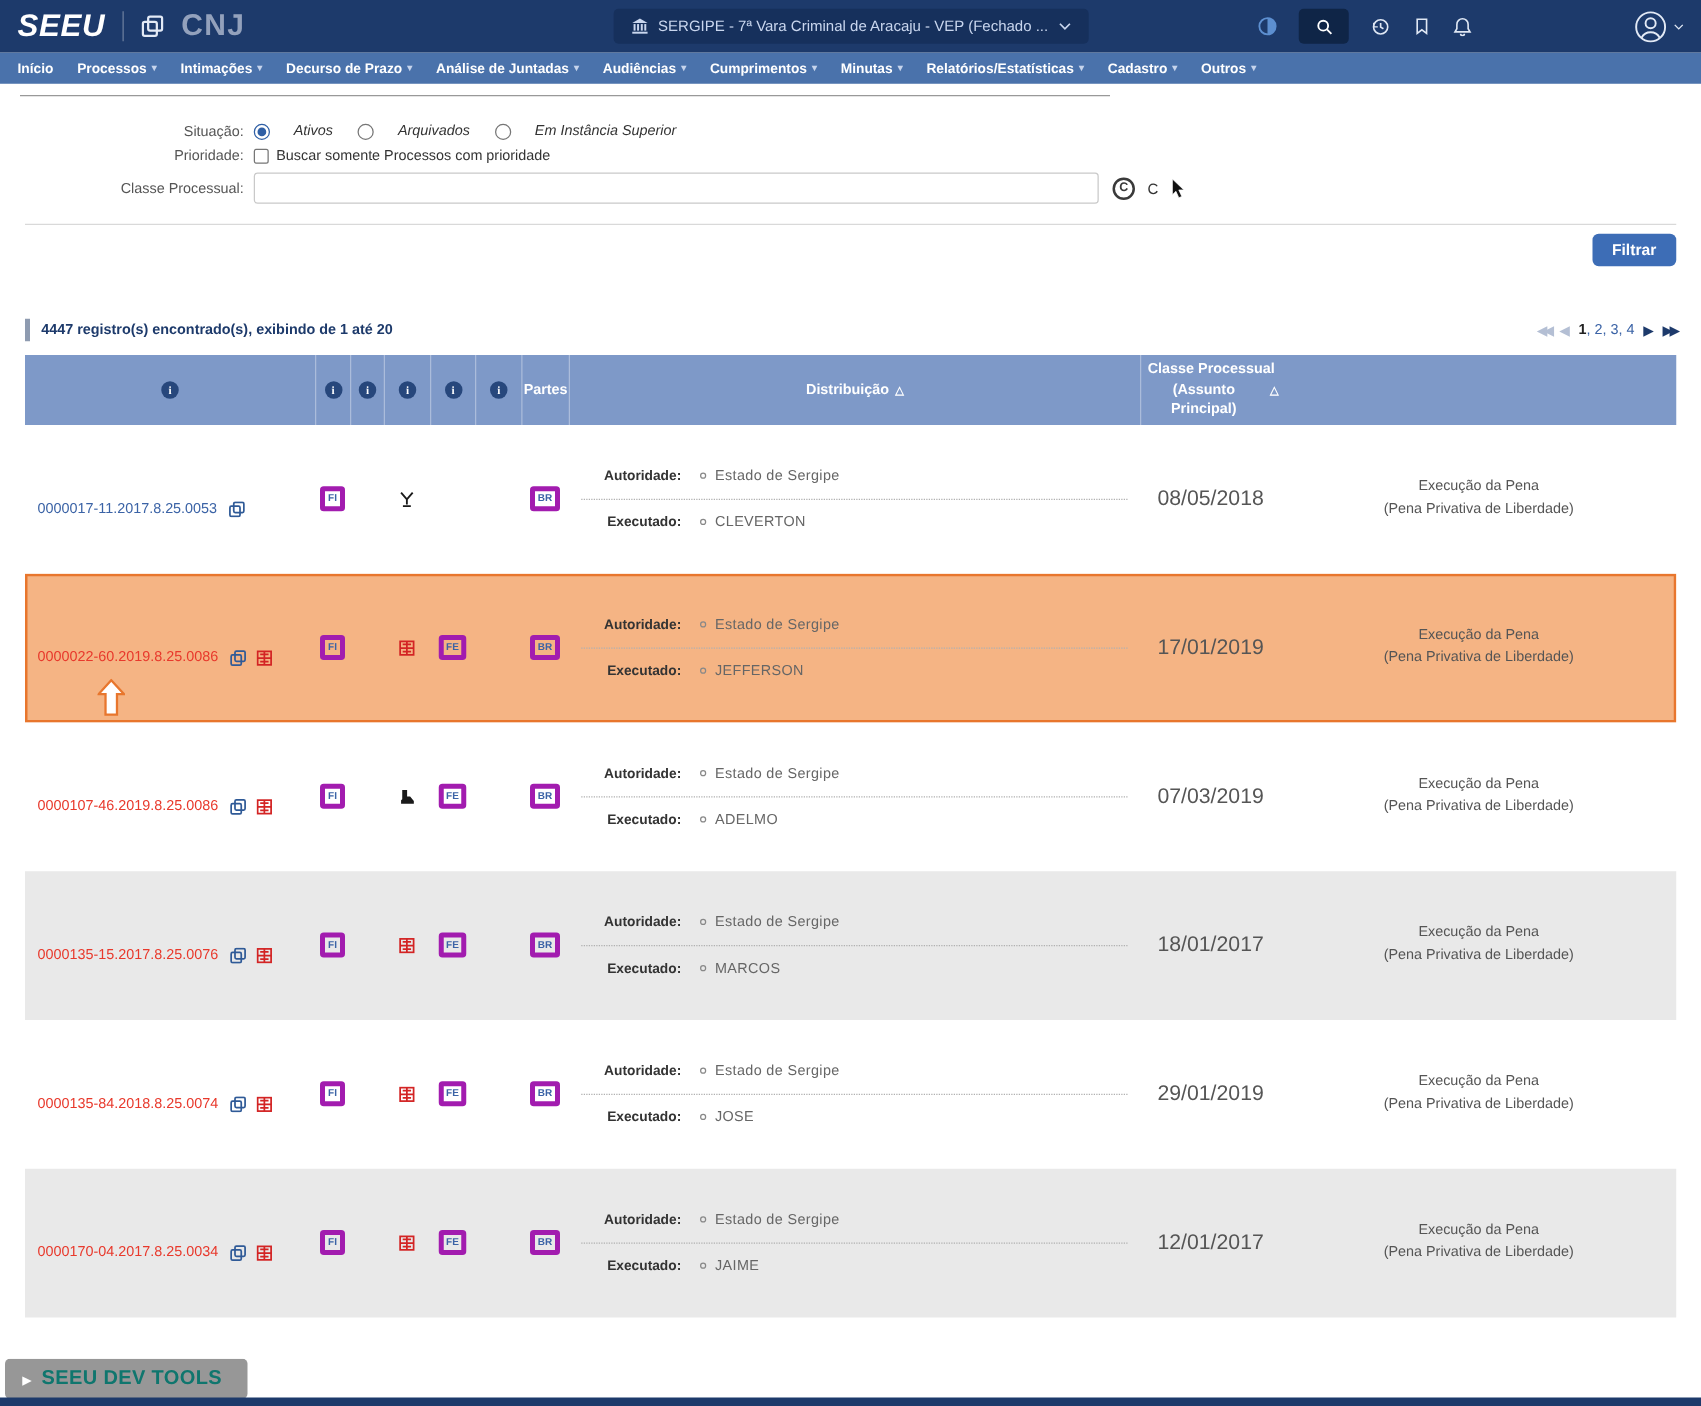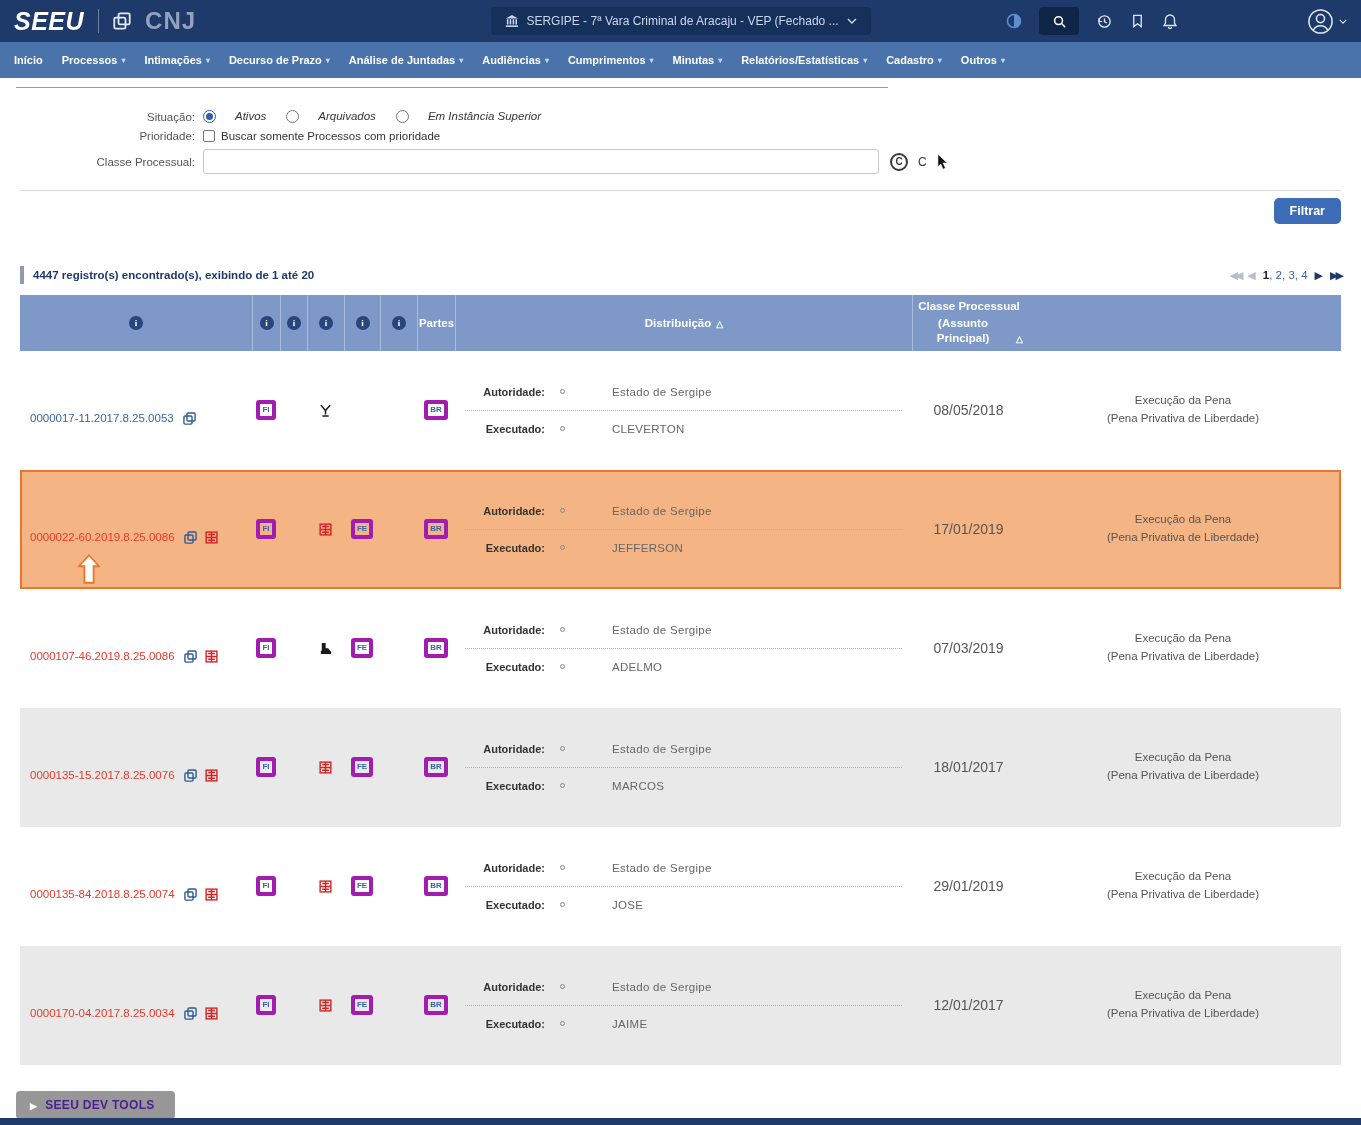--- a/index.html
+++ b/index.html
@@ -12,21 +12,21 @@
   .seeu-logo { color:#fff; font-size:25px; font-weight:900; font-style:italic; letter-spacing:.5px; }
   .tb-sep { width:1px; height:24px; background:rgba(255,255,255,.35); }
   .tb-icon { display:flex; align-items:center; color:#e3eaf6; }
   .cnj-logo { color:#93a1bc; font-size:24px; font-weight:800; letter-spacing:1px; }
   .court-selector { position:absolute; left:50%; transform:translateX(-50%); height:28px; background:#16305c; border-radius:4px; display:flex; align-items:center; gap:8px; padding:0 14px; color:#c9d6ee; font-size:12px; cursor:pointer; }
   .tb-right { margin-left:auto; display:flex; align-items:center; gap:17px; }
   .search-box { width:40px; height:28px; background:#0f2547; border-radius:4px; display:flex; align-items:center; justify-content:center; }
   .avatar-wrap { display:flex; align-items:center; gap:5px; }
 
   
-  .menubar { height:36px; background:#4a72ab; display:flex; align-items:center; gap:19px; padding:0 14px; }
+  .menubar { height:25px; background:#4a72ab; display:flex; align-items:center; gap:19px; padding:0 14px; }
   .menu-item { color:#fff; font-size:11px; font-weight:700; display:flex; align-items:center; gap:4px; cursor:pointer; white-space:nowrap; }
   .mi-chev { color:#c6d4ec; font-size:8px; }
 
   
   main { padding:0 20px; }
   .page-title { color:#1d3a6b; font-size:16px; font-weight:700; margin:46px 0 0 8px; }
   .title-rule { width:872px; border-bottom:1px solid #999; margin-top:9px; margin-left:-4px; }
 
   .filters { margin-top:22px; font-size:11.5px; }
   .frow { display:flex; align-items:center; margin-bottom:7px; }
@@ -66,21 +66,21 @@
   .pg-page.current { color:#222; font-weight:700; }
   .pg-comma { color:#3b63a6; }
 
   
   .table { margin-top:11px; }
   .grid-cols { display:grid; grid-template-columns:232px 28px 27px 37px 36px 37px 38px 457px 113px 1fr; }
   .thead { background:#7e99c8; color:#fff; font-weight:700; font-size:11.5px; min-height:46px; align-items:stretch; }
   .hcell { display:flex; align-items:center; justify-content:center; gap:5px; border-left:1px solid rgba(255,255,255,.35); text-align:center; padding:4px 2px; }
   .hcell:first-child { border-left:none; }
   .hcell.col-classe { flex-direction:column; gap:1px; line-height:1.35; }
-  .hcell.col-classe .c2 { display:flex; align-items:flex-end; gap:5px; }
+  .hcell.col-classe .c2 { display:flex; align-items:flex-start; gap:5px; }
   .sort-icon::after { content:"△"; font-size:9px; color:#fff; }
   .info-icon { width:14px; height:14px; border-radius:50%; background:#27477c; display:flex; align-items:center; justify-content:center; cursor:pointer; }
   .info-icon::before { content:"i"; color:#fff; font-size:9px; font-weight:700; font-family:"Liberation Serif",serif; }
 
   .trow { min-height:119px; background:#fff; position:relative; align-items:stretch; }
   .trow.zebra { background:#e9e9e9; }
   .trow.highlight { background:#f5b484; box-shadow:inset 0 0 0 2px #e8762d; }
   .cell { display:flex; align-items:center; }
   .exec-cell { padding-left:10px; gap:9px; position:relative; }
   .pnum { font-size:11.5px; text-decoration:none; cursor:pointer; white-space:nowrap; }
@@ -93,31 +93,31 @@
   .info-cells { display:grid; grid-template-columns:28px 27px 37px 36px 37px 38px; grid-column:2 / span 6; align-items:stretch; }
   .grid-cols > .exec-cell { grid-column:1;margin-top:16px; }
   .grid-cols > .partes-cell { grid-column:8; }
   .grid-cols > .dist-cell { grid-column:9; }
   .grid-cols > .classe-cell { grid-column:10; }
 
   .partes-cell { flex-direction:column; justify-content:center; align-items:stretch; padding:10px 6px; }
   .partes-line { display:flex; align-items:center; }
   .plabel { width:84px; text-align:right; font-weight:700; color:#333; font-size:11px; flex:none; }
   .bullet { width:5px; height:5px; border:1px solid #888; border-radius:50%; margin:0 7px 0 15px; flex:none; }
-  .pname { color:#666; font-size:11.5px; letter-spacing:.3px;margin-left:40px; }
+  .pname { color:#666; font-size:11.5px; letter-spacing:.3px; }
   .dotline { border-top:1px dotted #b0b0b0; margin:12px 4px; }
 
-  .dist-cell { justify-content:center; color:#555; font-size:14px; }
+  .dist-cell { justify-content:center; color:#555; font-size:17px; }
   .classe-cell { flex-direction:column; justify-content:center; color:#555; font-size:11.5px; line-height:1.55; text-align:center; }
 
   .sel-arrow { display:none; }
   .trow.highlight .sel-arrow { display:block; position:absolute; left:58px; top:68px; }
 
   
-  .devtools { position:fixed; left:16px; bottom:6px; background:rgba(125,125,125,.8); color:#4c1d95; font-weight:700; font-size:12px; letter-spacing:.3px; padding:7px 20px 7px 14px; border-radius:4px; display:flex; align-items:center; gap:8px; cursor:pointer; }
+  .devtools { position:fixed; left:4px; bottom:6px; background:rgba(125,125,125,.8); color:#0f766e; font-weight:700; font-size:16px; letter-spacing:.3px; padding:7px 20px 7px 14px; border-radius:4px; display:flex; align-items:center; gap:8px; cursor:pointer; }
   .dt-play::before { content:"▶"; font-size:9px; color:#fff; }
   .footer-strip { position:fixed; left:0; bottom:0; width:1361px; height:7px; background:#1d3a6b; }
 </style>
 </head>
 <body>
 
 <header class="topbar">
   <div class="tb-left">
     <span class="seeu-logo">SEEU</span>
     <span class="tb-sep"></span>

